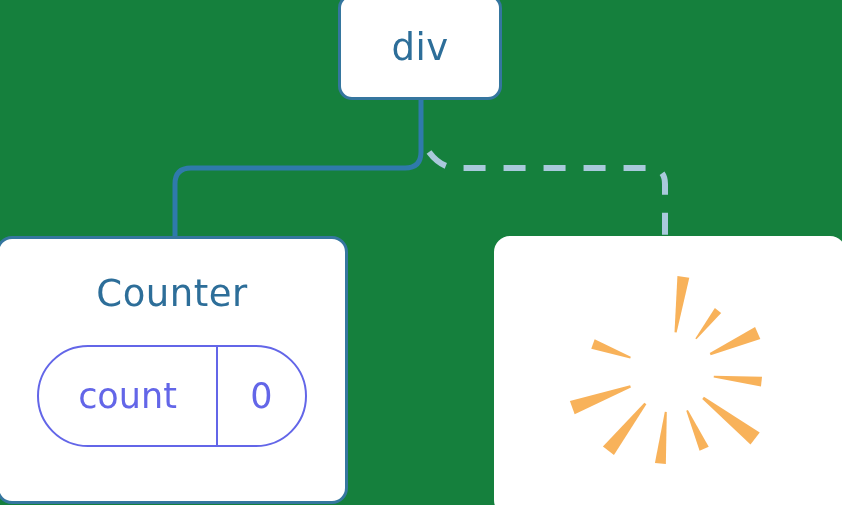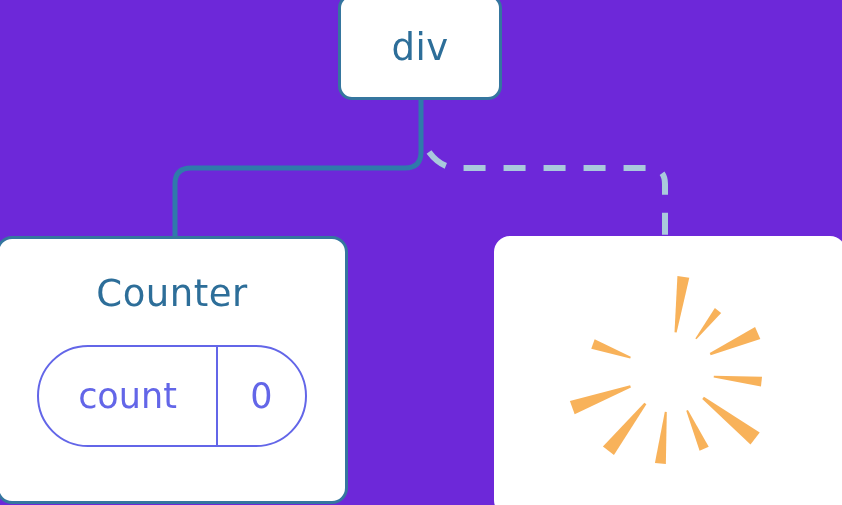--- a/index.html
+++ b/index.html
@@ -10,21 +10,21 @@
   body {
     width: 842px;
     height: 505px;
     overflow: hidden;
     font-family: "DejaVu Sans", "Liberation Sans", sans-serif;
   }
   #stage {
     position: relative;
     width: 842px;
     height: 505px;
-    background: #6d28d9;
+    background: #15803d;
     overflow: hidden;
   }
   #edges {
     position: absolute;
     left: 0;
     top: 0;
     width: 842px;
     height: 505px;
   }
 

